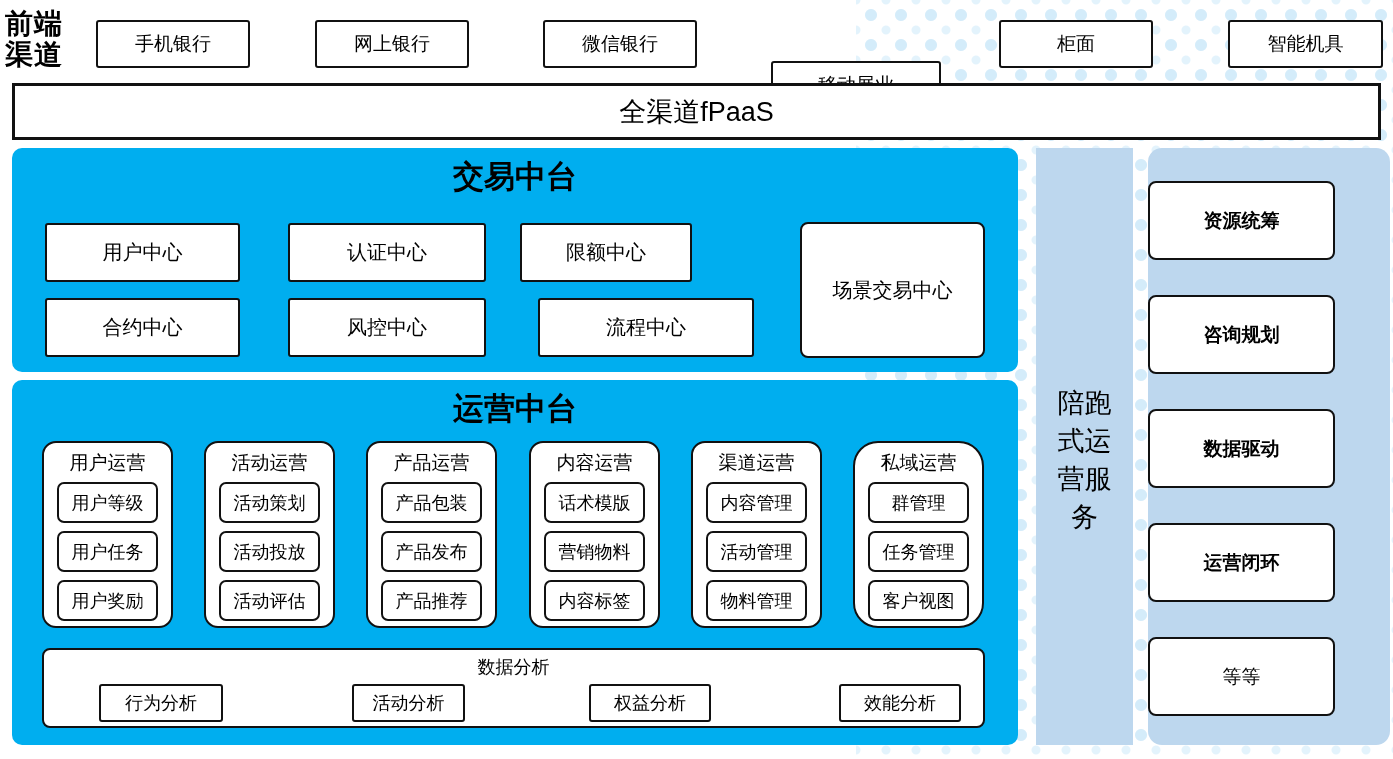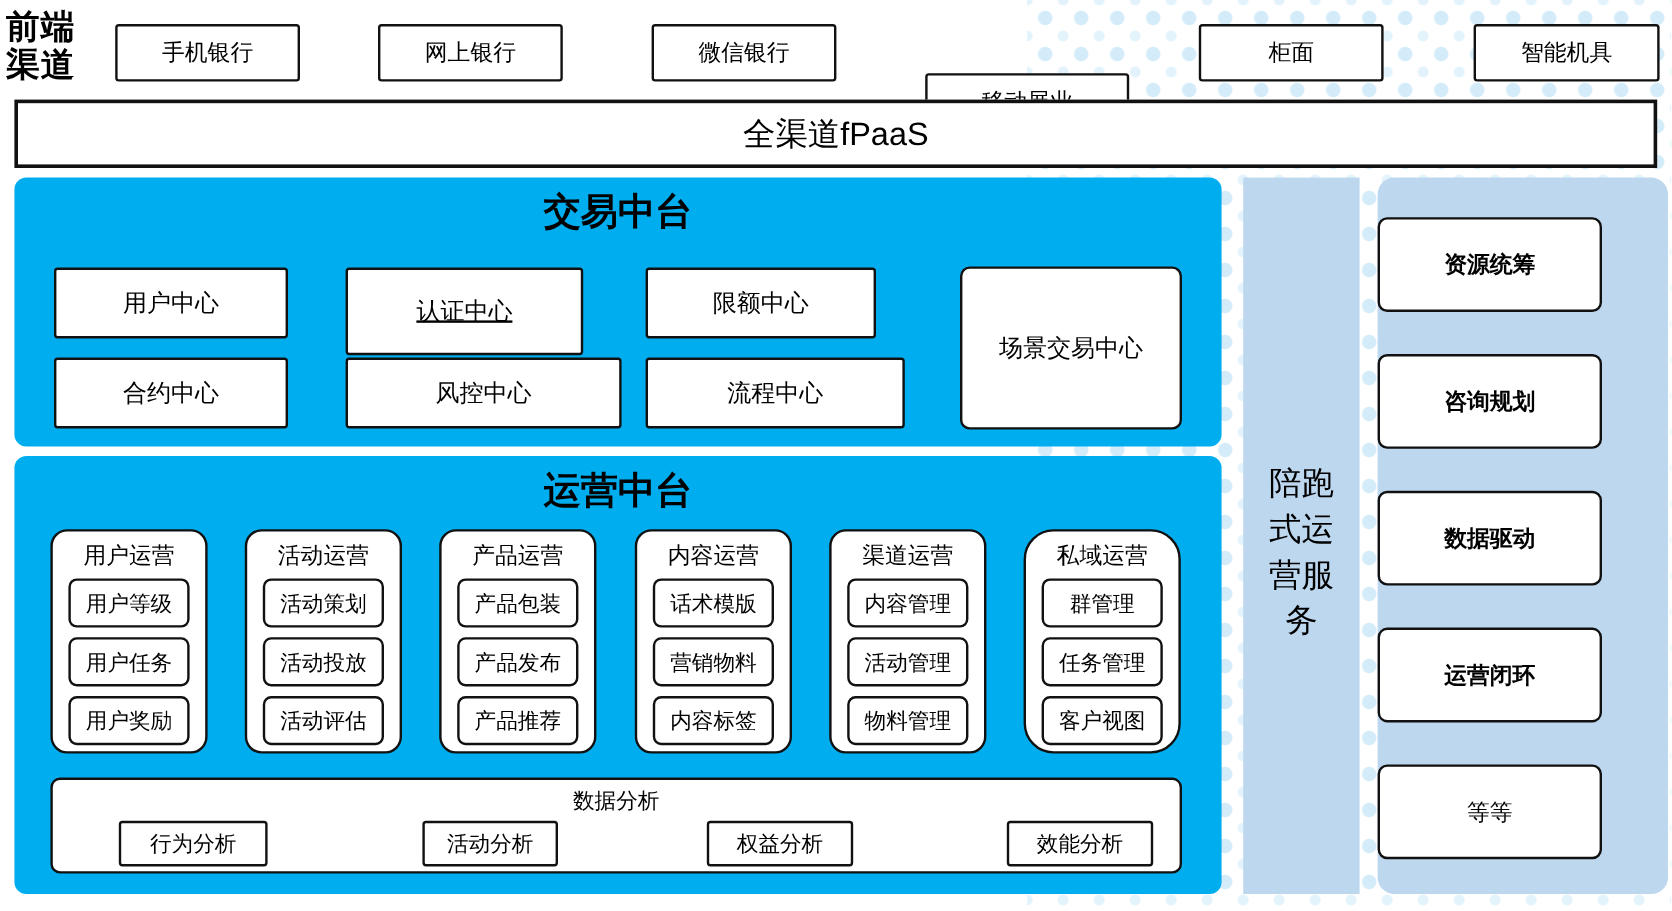--- a/index.html
+++ b/index.html
@@ -121,24 +121,24 @@
   <div class="wbox cbox" style="left:543px;width:154px;">微信银行</div>
   <div class="wbox cbox" style="left:771px;width:170px;margin-top:41px;">移动展业</div>
   <div class="wbox cbox" style="left:999px;width:154px;">柜面</div>
   <div class="wbox cbox" style="left:1228px;width:155px;">智能机具</div>
 
   <div class="wbox fpaas">全渠道fPaaS</div>
 
   <div class="panel panel-trade">
     <div class="panel-title serif-bold">交易中台</div>
     <div class="wbox tbox" style="left:33px;top:75px;width:195px;height:59px;">用户中心</div>
-    <div class="wbox tbox" style="left:276px;top:75px;width:198px;height:73px;text-decoration:underline;">认证中心</div>
-    <div class="wbox tbox" style="left:526px;top:75px;width:192px;height:59px;">限额中心</div>
+    <div class="wbox tbox" style="left:276px;top:75px;width:198px;height:59px;">认证中心</div>
+    <div class="wbox tbox" style="left:508px;top:75px;width:172px;height:59px;">限额中心</div>
     <div class="wbox tbox" style="left:33px;top:150px;width:195px;height:59px;">合约中心</div>
-    <div class="wbox tbox" style="left:276px;top:150px;width:230px;height:59px;font-family:Liberation Mono, monospace;">风控中心</div>
+    <div class="wbox tbox" style="left:276px;top:150px;width:198px;height:59px;font-family:Liberation Mono, monospace;">风控中心</div>
     <div class="wbox tbox" style="left:526px;top:150px;width:216px;height:59px;">流程中心</div>
     <div class="wbox scenebox" style="left:788px;top:74px;width:185px;height:136px;">场景交易中心</div>
   </div>
 
   <div class="panel panel-op">
     <div class="panel-title serif-bold">运营中台</div>
 
     <div class="opcol" style="left:30px;">
       <div class="opcol-header">用户运营</div>
       <div class="opitem">用户等级</div>

